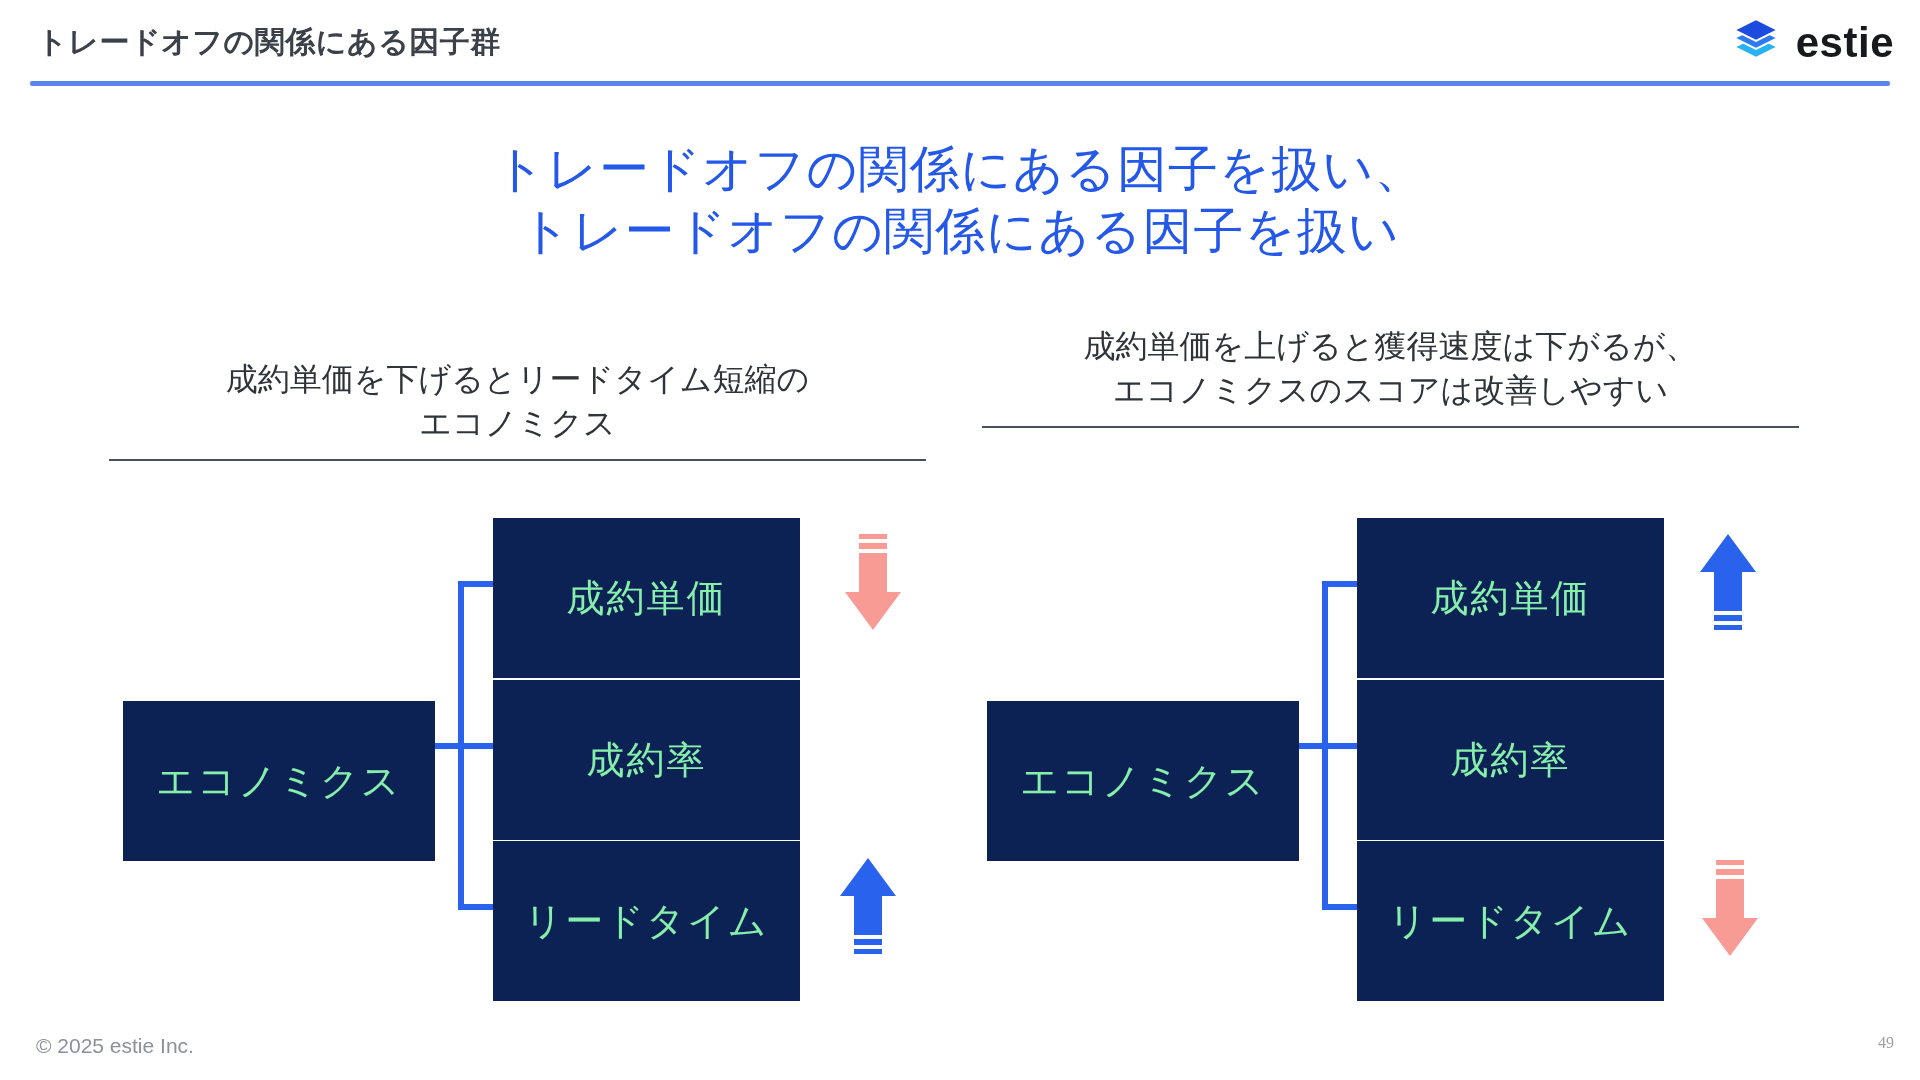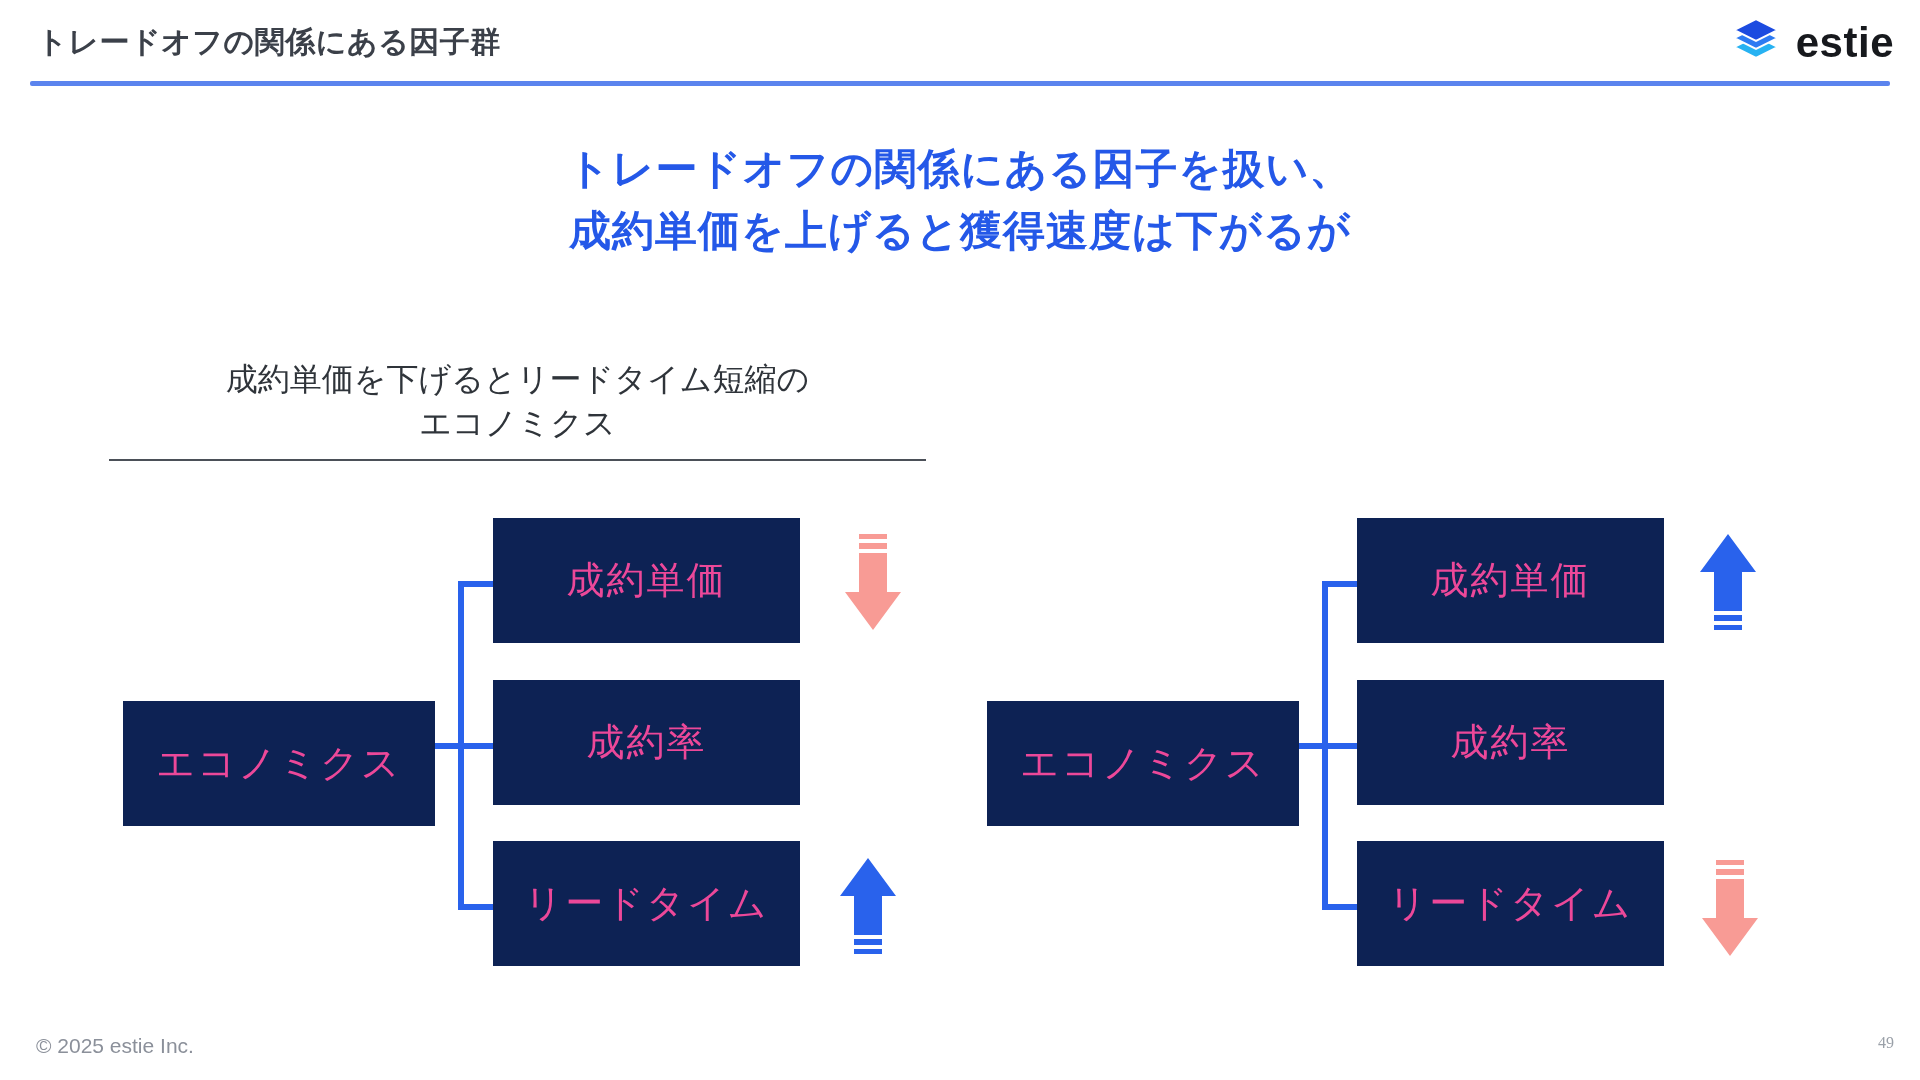--- a/index.html
+++ b/index.html
@@ -19,39 +19,39 @@
   .header-rule {
     position: absolute; left: 30px; top: 81px; width: 1860px; height: 5px;
     background: #5b84ee; border-radius: 2px;
   }
   .logo { position: absolute; right: 26px; top: 18px; display: flex; align-items: center; gap: 15px; }
   .logo-text { font-size: 42px; font-weight: 800; color: #17191d; letter-spacing: 0.5px; }
 
   
   .main-title {
     position: absolute; left: 0; top: 138px; width: 1920px;
-    text-align: center; color: #2458e8; font-weight: bold;
-    font-size: 42px; line-height: 62px; letter-spacing: 1px;
+    text-align: center; color: #2458e8; font-weight: normal;
+    font-size: 50px; line-height: 62px; letter-spacing: 1px;
   }
 
   
   .panel-heading {
     position: absolute; top: 324px; width: 817px;
     text-align: center; color: #2f343a;
     font-size: 32px; line-height: 44px;
     border-bottom: 2px solid #4b5058; padding-bottom: 14px;
   }
   .panel-heading.left { left: 109px; margin-top: 33px; }
   .panel-heading.right { left: 982px; }
 
   
   .navy-box {
-    position: absolute; background: #0d2254; color: #ec4899;
+    position: absolute; background: #0d2254; color: #86efac;
     display: flex; align-items: center; justify-content: center;
-    font-size: 38px; letter-spacing: 2px; height: 125px;
+    font-size: 38px; letter-spacing: 2px; height: 160px;
   }
   .root-box { width: 312px; top: 680px; margin-top: 21px; }
   .factor-box { width: 307px; }
 
   
   .conn { position: absolute; background: #2962ec; }
 
   
   .arrow { position: absolute; width: 56px; height: 96px; }
 
@@ -82,26 +82,30 @@
         <polygon points="25,1 47,12 25,23 3,12" fill="#1c4be0" stroke="#ffffff" stroke-width="2"></polygon>
       </svg>
     </span>
     <span class="logo-text">estie</span>
   </div>
 
   <div class="header-rule"></div>
 
   <div class="main-title">
     <div>トレードオフの関係にある因子を扱い、</div>
-    <div>成約単価を上げると獲得速度は下がるが</div>
+    <div>トレードオフの関係にある因子を扱い</div>
   </div>
 
   <div class="panel-heading left">
     <div>成約単価を下げるとリードタイム短縮の</div>
     <div>エコノミクス</div>
+  </div>
+  <div class="panel-heading right">
+    <div>成約単価を上げると獲得速度は下がるが、</div>
+    <div>エコノミクスのスコアは改善しやすい</div>
   </div>
 
   <div class="conn" style="left:458px; top:581px; width:6px; height:329px;"></div>
   <div class="conn" style="left:458px; top:581px; width:38px; height:6px;"></div>
   <div class="conn" style="left:435px; top:743px; width:60px; height:6px;"></div>
   <div class="conn" style="left:458px; top:904px; width:38px; height:6px;"></div>
 
   <div class="navy-box root-box" style="left:123px;">エコノミクス</div>
 
   <div class="navy-box factor-box" style="left:493px; top:518px;">成約単価</div>

